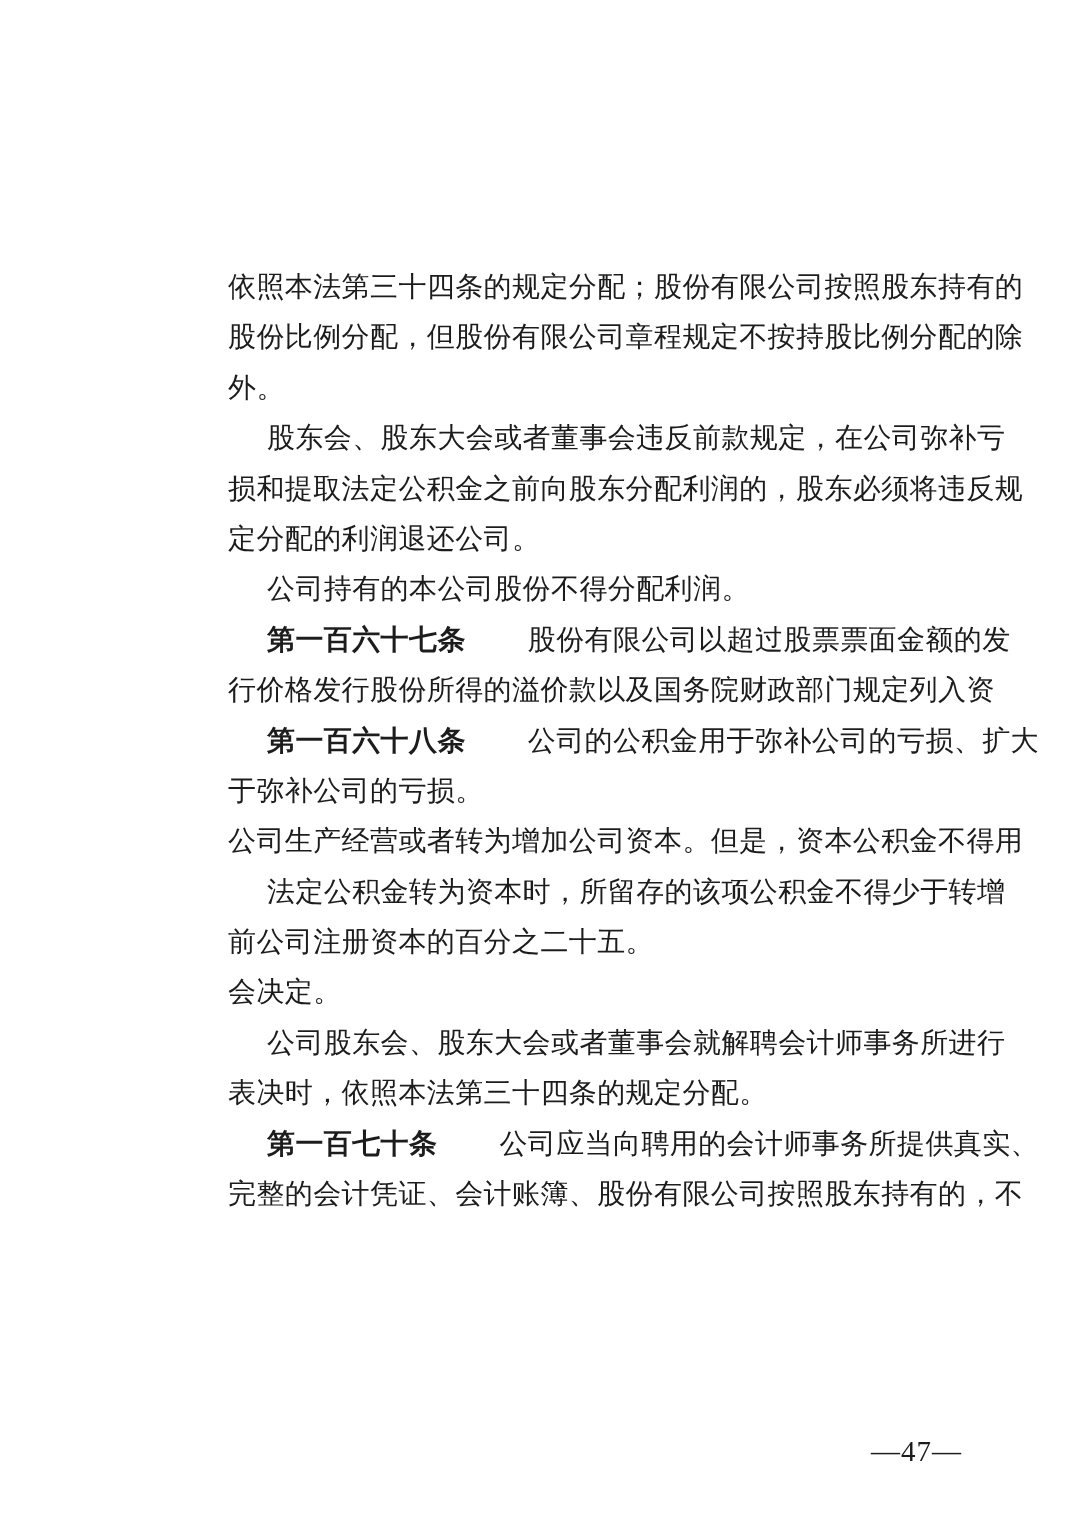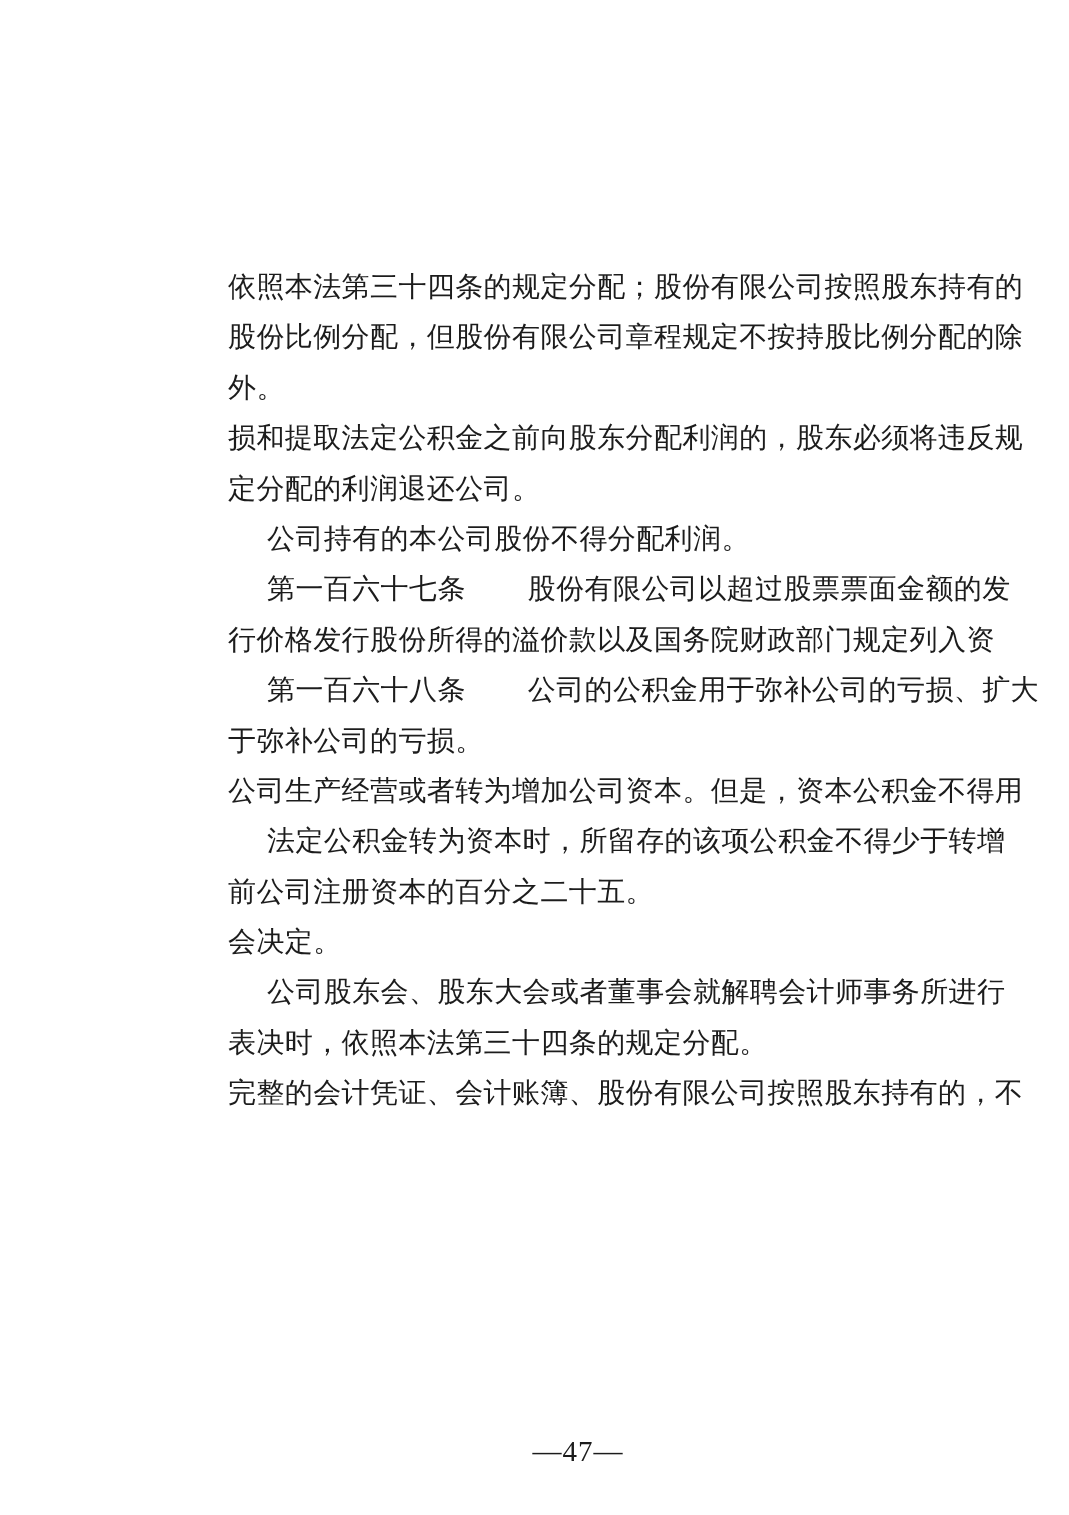--- a/index.html
+++ b/index.html
@@ -29,49 +29,50 @@
     white-space: nowrap;
   }
   .line.end {
     text-align: left;
     text-align-last: left;
   }
   .line.indent {
     padding-left: 56px;
   }
   .art {
-    font-weight: 400;
+    font-weight: 700;
     margin-right: 28px;
   }
   .footer {
     position: absolute;
     left: 143px;
     top: 1383px;
     width: 797px;
-    text-align: center;
+    text-align: right;
     padding-right: 12px;
     font-size: 29px;
     line-height: 34px;
     letter-spacing: 1px;
     color: #1c1c1c;
   }
 </style>
 </head>
 <body>
 
 <div class="page">
 
   <div class="text-block">
 
     <div class="line"><span>依照本法第三十四条的规定分配；股份有限公司按照股东持有的</span></div>
 
     <div class="line"><span>股份比例分配，但股份有限公司章程规定不按持股比例分配的除</span></div>
 
     <div class="line end"><span>外。</span></div>
 
+    <div class="line indent"><span>股东会、股东大会或者董事会违反前款规定，在公司弥补亏</span></div>
 
     <div class="line"><span>损和提取法定公积金之前向股东分配利润的，股东必须将违反规</span></div>
 
     <div class="line end"><span>定分配的利润退还公司。</span></div>
 
     <div class="line indent end"><span>公司持有的本公司股份不得分配利润。</span></div>
 
     <div class="line indent"><span class="art">第一百六十七条</span><span>股份有限公司以超过股票票面金额的发</span></div>
 
     <div class="line"><span>行价格发行股份所得的溢价款以及国务院财政部门规定列入资</span></div>
@@ -88,20 +89,21 @@
     <div class="line end"><span>前公司注册资本的百分之二十五。</span></div>
 
 
 
     <div class="line end"><span>会决定。</span></div>
 
     <div class="line indent"><span>公司股东会、股东大会或者董事会就解聘会计师事务所进行</span></div>
 
     <div class="line end"><span>表决时，依照本法第三十四条的规定分配。</span></div>
 
+    <div class="line indent"><span class="art">第一百七十条</span><span>公司应当向聘用的会计师事务所提供真实、</span></div>
 
     <div class="line"><span>完整的会计凭证、会计账簿、股份有限公司按照股东持有的，不</span></div>
 
   </div>
 
   <div class="footer">—47—</div>
 
 </div>
 
 </body></html>

